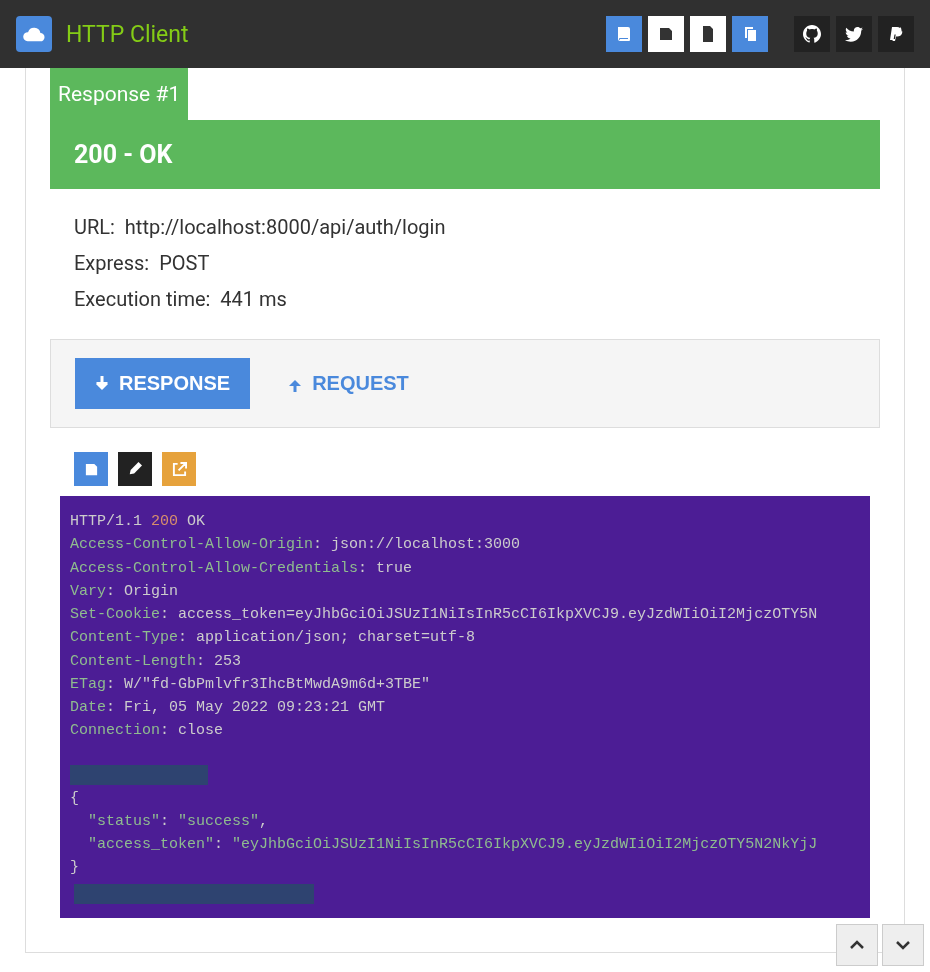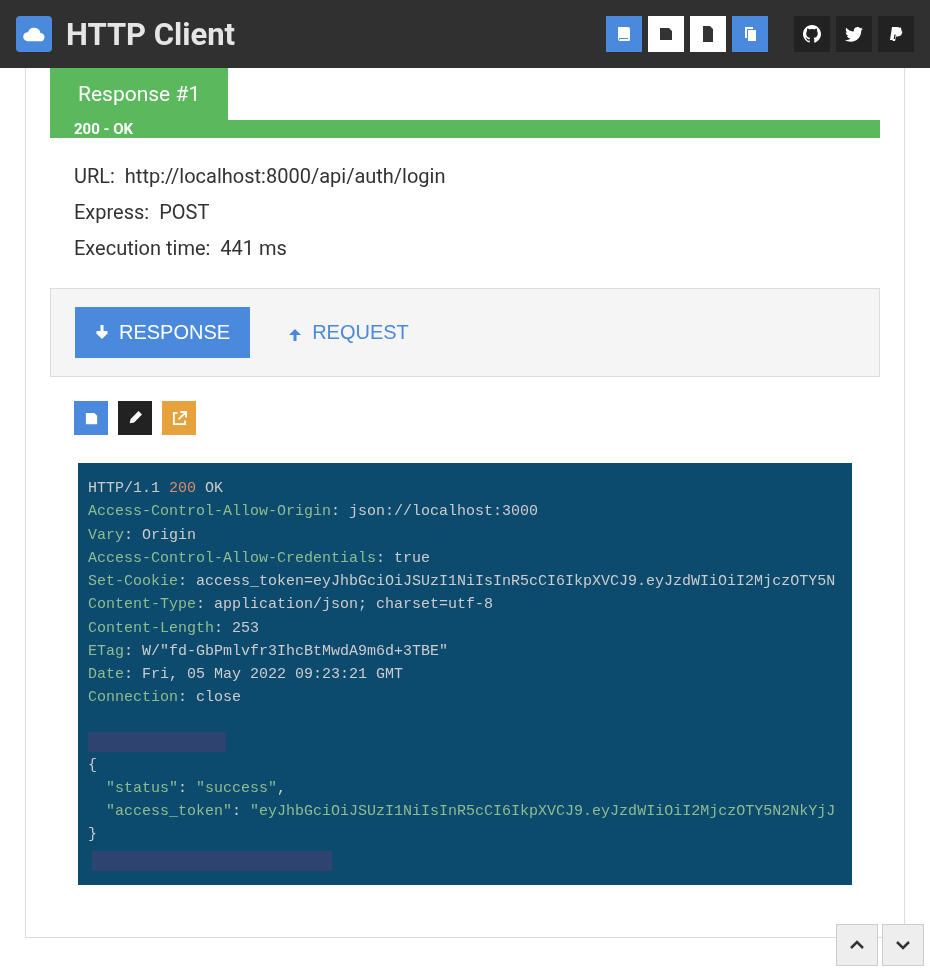--- a/index.html
+++ b/index.html
@@ -1,52 +1,52 @@
 <!DOCTYPE html>
 <html><head>
 <meta charset="utf-8">
 <style>
 * { box-sizing: border-box; margin: 0; padding: 0; }
 body { font-family: -apple-system, BlinkMacSystemFont, "Segoe UI", Roboto, Arial, sans-serif; background: #fff; color: #333; font-size: 16px; }
 
 .navbar { background: #303030; height: 68px; display: flex; align-items: center; padding: 0 16px; }
 .navbar-brand { display: flex; align-items: center; gap: 14px; }
 .brand-logo { width: 36px; height: 36px; background: #4a89dc; border-radius: 4px; display: flex; align-items: center; justify-content: center; }
-.brand-title { color: #e5e5e5; font-size: 31px; font-weight: 700; }
+.brand-title { color: #84cc16; font-size: 23px; font-weight: 400; }
 .navbar-right { margin-left: auto; display: flex; gap: 6px; align-items: center; }
 .nav-btn { width: 36px; height: 36px; display: flex; align-items: center; justify-content: center; cursor: pointer; border: none; }
 .nav-btn.blue { background: #4a89dc; }
 .nav-btn.white { background: #fff; }
 .nav-btn.dark { background: #222; }
 .nav-spacer { width: 14px; }
 
 .main-container { max-width: 880px; margin: 0 auto; border: 1px solid #ddd; border-top: none; }
 .inner-pad { padding: 0 24px 24px 24px; }
 
 .tabs { display: flex; }
-.tab { background: #5cb85c; color: #fff; padding: 14px 28px; font-size: 21px; cursor: pointer; }
-
-.status-bar { background: #5cb85c; color: #fff; padding: 0 24px; font-size: 15px; font-weight: 700; }
+.tab { background: #5cb85c; color: #fff; padding: 14px 8px; font-size: 21px; cursor: pointer; }
+
+.status-bar { background: #5cb85c; color: #fff; padding: 20px 24px; font-size: 25px; font-weight: 700; }
 
 .details { padding: 24px 24px 18px 24px; background: #fff; }
 .detail-row { margin-bottom: 8px; font-size: 20px; line-height: 1.4; }
 .detail-label { font-weight: 400; }
 
 .subnav-wrap { background: #f5f5f5; border: 1px solid #ddd; padding: 18px 24px; display: flex; gap: 18px; align-items: center; }
-.subnav-btn { border: none; padding: 14px 20px; font-size: 20px; font-weight: 400; cursor: pointer; display: flex; align-items: center; gap: 10px; }
+.subnav-btn { border: none; padding: 14px 20px; font-size: 20px; font-weight: 700; cursor: pointer; display: flex; align-items: center; gap: 10px; }
 .subnav-btn.active { background: #4a89dc; color: #fff; }
 .subnav-btn.inactive { background: transparent; color: #4a89dc; }
 
 .action-row { display: flex; gap: 10px; padding: 24px 24px 0 24px; }
 .action-btn { width: 34px; height: 34px; display: flex; align-items: center; justify-content: center; border: none; cursor: pointer; }
 .action-btn.blue { background: #4a89dc; color: #fff; }
 .action-btn.dark { background: #222; color: #fff; }
 .action-btn.orange { background: #e6a23c; color: #fff; }
 
-.code-block { margin: 28px; background: #0c4a6e; color: #ccc; padding: 14px 10px; font-family: "Courier New", monospace; font-size: 15px; line-height: 1.55; overflow-x: hidden; white-space: nowrap; position: relative; }
+.code-block { margin: 10px; background: #4c1d95; color: #ccc; padding: 14px 10px; font-family: "Courier New", monospace; font-size: 15px; line-height: 1.55; overflow-x: hidden; white-space: nowrap; position: relative; }
 .code-block .hk { color: #8fbc8f; }
 .code-block .hv { color: #ccc; }
 .code-block .st { color: #d88e6c; }
 .code-block .colon { color: #ccc; }
 .code-block .jk { color: #8fbc8f; }
 .code-block .jv { color: #8fbc8f; }
 .selection-bar-top { background: #2e4370; height: 20px; width: 138px; margin-top: 22px; margin-bottom: 2px; }
 .selection-bar-bottom { background: #2e4370; height: 20px; width: 240px; margin-top: 4px; margin-left: 4px; }
 
 .scroll-nav { position: fixed; bottom: 6px; right: 6px; display: flex; gap: 4px; }
@@ -160,22 +160,22 @@
         <svg width="15" height="15" viewBox="0 0 16 16" fill="none" stroke="#fff" stroke-width="2">
             <path d="M6 2H2v12h12v-4M9 1h6v6M15 1L7 9"></path>
           </svg>
       </button>
     </div>
 
     <div class="code-block">
       <div><span class="hv">HTTP/1.1 </span><span class="st">200</span><span class="hv"> OK</span></div>
       <div id="headers-container">
           <div><span class="hk">Access-Control-Allow-Origin</span><span class="colon">: </span><span class="hv">json://localhost:3000</span></div>
+          <div><span class="hk">Access-Control-Allow-Credentials</span><span class="colon">: </span><span class="hv">true</span></div>
           <div><span class="hk">Vary</span><span class="colon">: </span><span class="hv">Origin</span></div>
-          <div><span class="hk">Access-Control-Allow-Credentials</span><span class="colon">: </span><span class="hv">true</span></div>
           <div><span class="hk">Set-Cookie</span><span class="colon">: </span><span class="hv">access_token=eyJhbGciOiJSUzI1NiIsInR5cCI6IkpXVCJ9.eyJzdWIiOiI2MjczOTY5N</span></div>
           <div><span class="hk">Content-Type</span><span class="colon">: </span><span class="hv">application/json; charset=utf-8</span></div>
           <div><span class="hk">Content-Length</span><span class="colon">: </span><span class="hv">253</span></div>
           <div><span class="hk">ETag</span><span class="colon">: </span><span class="hv">W/"fd-GbPmlvfr3IhcBtMwdA9m6d+3TBE"</span></div>
           <div><span class="hk">Date</span><span class="colon">: </span><span class="hv">Fri, 05 May 2022 09:23:21 GMT</span></div>
           <div><span class="hk">Connection</span><span class="colon">: </span><span class="hv">close</span></div>
         </div>
       <div class="selection-bar-top"></div>
       <div><span class="hv">{</span></div>
       <div>&nbsp;&nbsp;<span class="jk">"status"</span><span class="colon">: </span><span class="jv">"success"</span><span class="hv">,</span></div>

